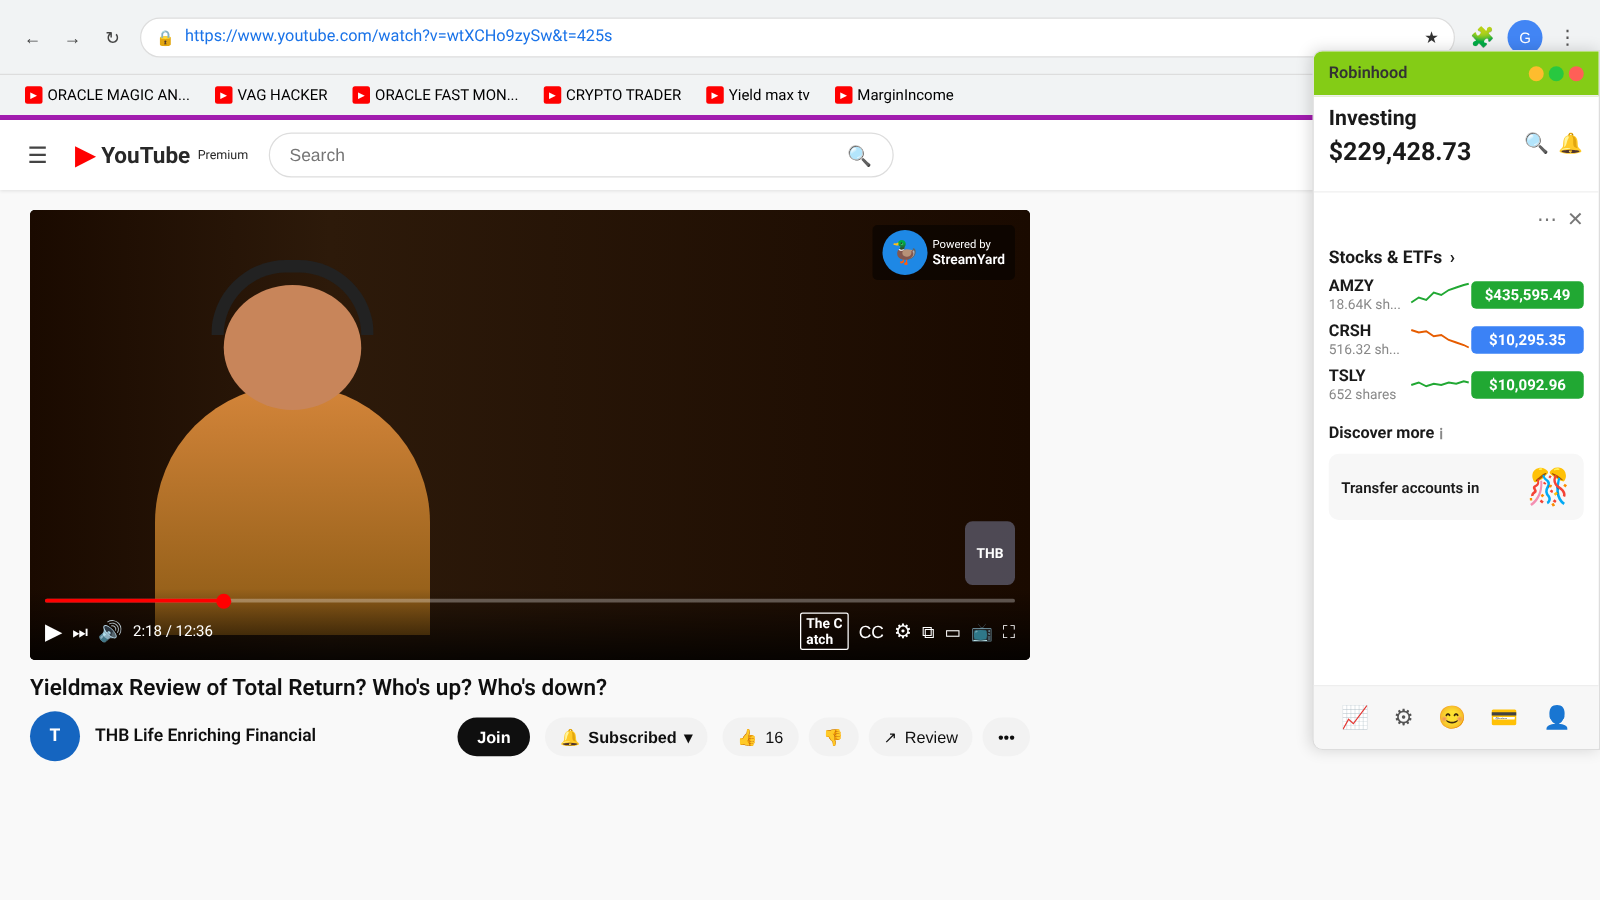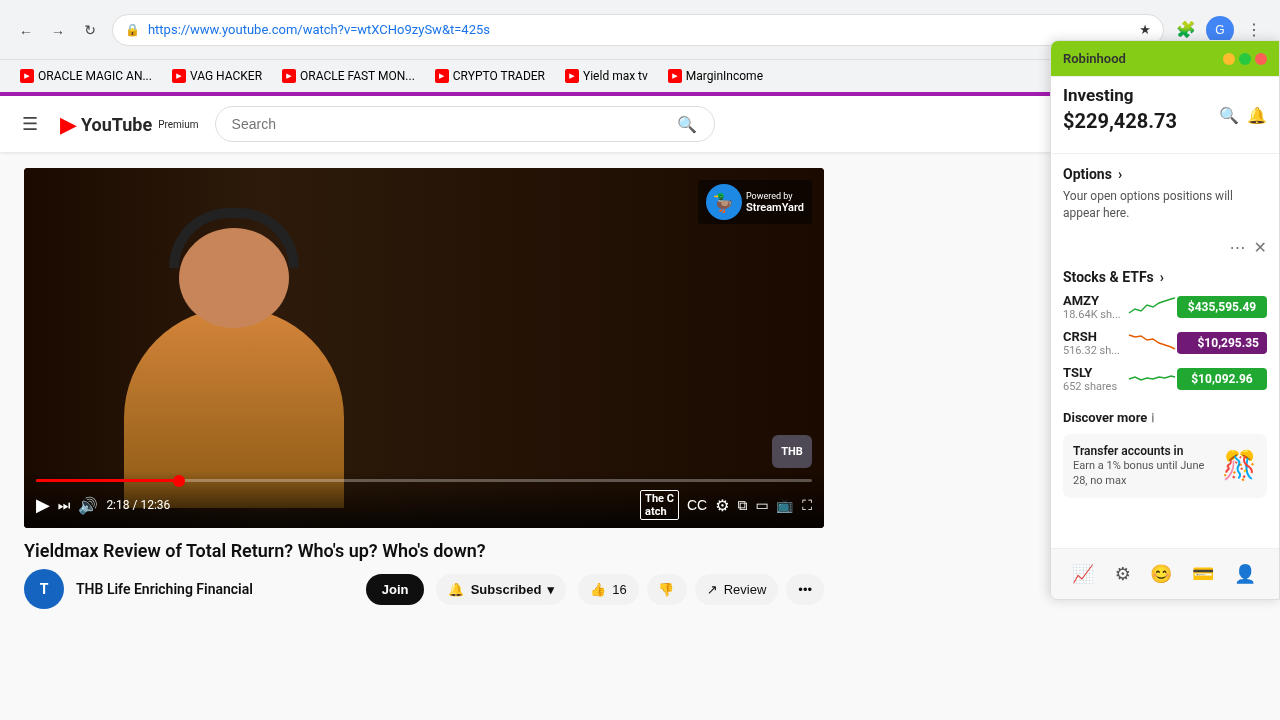--- a/index.html
+++ b/index.html
@@ -89,21 +89,21 @@
     .video-container { max-width: 800px; }
     .video-player {
       width: 100%; aspect-ratio: 16/9; background: #000; position: relative; border-radius: 4px; overflow: hidden;
       max-height: 360px;
     }
     .powered-by {
       position: absolute; top: 12px; right: 12px; background: rgba(0,0,0,0.5); color: white; padding: 4px 8px;
       border-radius: 4px; font-size: 10px; display: flex; align-items: center; gap: 4px;
     }
     .thb-watermark {
-      position: absolute; bottom: 60px; right: 12px; width: 40px; height: 33px; background: rgba(100,100,120,0.7);
+      position: absolute; bottom: 60px; right: 12px; width: 40px; height: 51px; background: rgba(100,100,120,0.7);
       border-radius: 6px; display: flex; align-items: center; justify-content: center; color: white; font-size: 11px; font-weight: bold;
     }
     .video-controls {
       position: absolute; bottom: 0; left: 0; right: 0; background: linear-gradient(transparent, rgba(0,0,0,0.8));
       padding: 8px 12px;
     }
     .progress-bar-container { height: 3px; background: rgba(255,255,255,0.3); border-radius: 2px; margin-bottom: 8px; cursor: pointer; }
     .progress-bar-fill { height: 100%; background: #ff0000; border-radius: 2px; position: relative; }
     .progress-dot { width: 12px; height: 12px; background: #ff0000; border-radius: 50%; position: absolute; right: -6px; top: -4px; }
     .controls-row { display: flex; align-items: center; gap: 8px; }
@@ -167,21 +167,21 @@
     .rh-stocks-title { font-size: 14px; font-weight: 700; color: #1a1a1a; display: flex; align-items: center; gap: 4px; margin-bottom: 8px; }
 
     .rh-stock-row { display: flex; align-items: center; justify-content: space-between; margin-bottom: 8px; }
     .rh-stock-info { flex: 1; }
     .rh-stock-ticker { font-size: 13px; font-weight: 700; color: #1a1a1a; }
     .rh-stock-shares { font-size: 11px; color: #888; }
     .rh-stock-value {
       color: white; border-radius: 4px; padding: 4px 8px; font-size: 12px; font-weight: 700; min-width: 90px; text-align: center;
     }
     .rh-green { background: #21a833; }
-    .rh-orange { background: #701a75; text-align: right; }
+    .rh-orange { background: #3b82f6; }
 
     .rh-discover-section { margin-bottom: 12px; }
     .rh-discover-title { font-size: 13px; font-weight: 700; color: #1a1a1a; display: flex; align-items: center; gap: 4px; margin-bottom: 8px; }
     .rh-discover-card {
       background: #f7f7f7; border-radius: 8px; padding: 10px; display: flex; align-items: center; gap: 8px;
     }
     .rh-discover-text { flex: 1; }
     .rh-discover-title-text { font-size: 12px; font-weight: 600; color: #1a1a1a; }
     .rh-discover-desc { font-size: 11px; color: #555; line-height: 1.4; }
     .rh-discover-emoji { font-size: 28px; }
@@ -389,27 +389,20 @@
       <div class="rh-investing-value">$229,428.73</div>
     </div>
     <div class="rh-header-actions">
       <button class="rh-search-btn">🔍</button>
       <button class="rh-notif-btn">🔔</button>
     </div>
   </div>
 
   <div class="rh-body">
 
-    <div class="rh-options-section">
-      <div class="rh-options-title">
-        <span>Options</span>
-        <span class="arrow-right"></span>
-      </div>
-      <div class="rh-options-empty">Your open options positions will appear here.</div>
-    </div>
 
     <div style="display:flex;justify-content:flex-end;gap:8px;margin-bottom:12px;">
       <button style="background:transparent;border:none;cursor:pointer;font-size:16px;color:#777;">⋯</button>
       <button style="background:transparent;border:none;cursor:pointer;font-size:16px;color:#777;">✕</button>
     </div>
 
     <div class="rh-stocks-section">
       <div class="rh-stocks-title">
         <span>Stocks &amp; ETFs</span>
         <span class="arrow-right"></span>
@@ -450,21 +443,20 @@
     </div>
 
     <div class="rh-discover-section">
       <div class="rh-discover-title">
         <span>Discover more</span>
         <span style="font-size:12px;color:#888;cursor:pointer;">ℹ</span>
       </div>
       <div class="rh-discover-card">
         <div class="rh-discover-text">
           <div class="rh-discover-title-text">Transfer accounts in</div>
-          <div class="rh-discover-desc">Earn a 1% bonus until June 28, no max</div>
         </div>
         <div class="rh-discover-emoji">🎊</div>
       </div>
     </div>
 
   </div>
 
   <div class="rh-footer">
     <button class="rh-footer-btn active">📈</button>
     <button class="rh-footer-btn">⚙</button>

